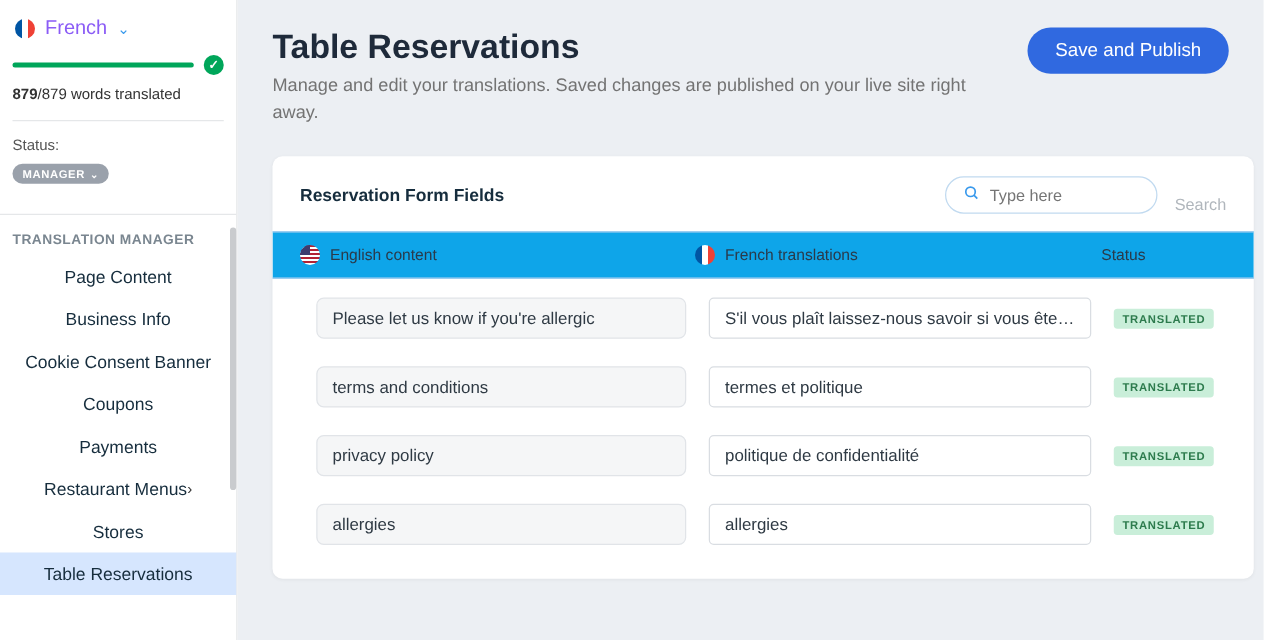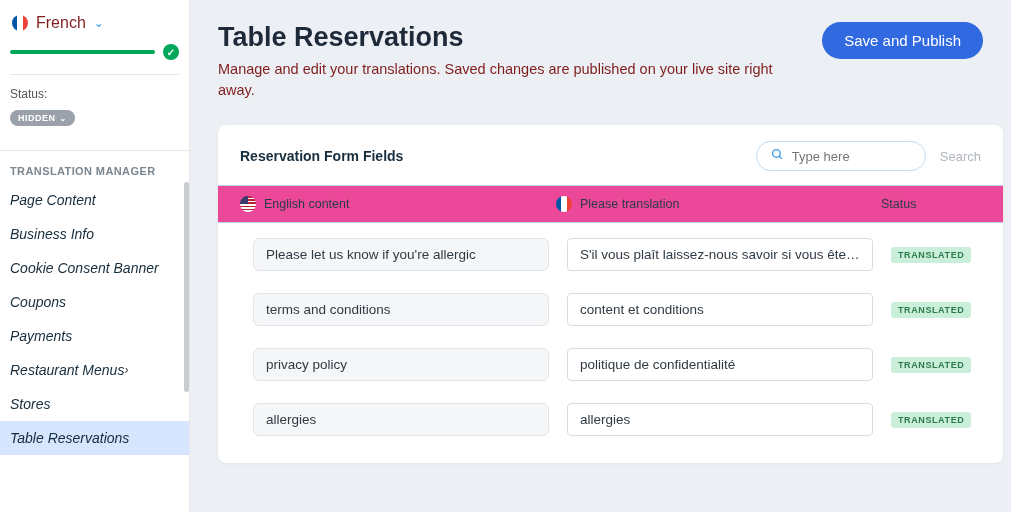--- a/index.html
+++ b/index.html
@@ -4,54 +4,54 @@
 <style>
 * { box-sizing: border-box; margin: 0; padding: 0; }
 body { font-family: -apple-system, BlinkMacSystemFont, "Segoe UI", Helvetica, Arial, sans-serif; background: #fff; color: #162d3d; width: 1011px; height: 512px; overflow: hidden; }
 .layout { display: flex; width: 100%; height: 100%; }
 .sidebar { width: 190px; background: #fff; border-right: 1px solid #e5e7e9; display: flex; flex-direction: column; position: relative; }
 .sidebar-top { padding: 10px 10px 10px 10px; }
 .lang-row { display: flex; align-items: center; gap: 8px; padding: 4px 2px 2px 2px; }
 .flag-fr { width: 16px; height: 16px; border-radius: 50%; display: inline-block; background: linear-gradient(to right, #0055a4 0 33.33%, #fff 33.33% 66.66%, #ef4135 66.66% 100%); flex-shrink: 0; }
 .flag-us { width: 16px; height: 16px; border-radius: 50%; display: inline-block; background: repeating-linear-gradient(#b22234 0 1.6px, #fff 1.6px 3.2px); position: relative; overflow: hidden; flex-shrink: 0; }
 .flag-us::before { content: ""; position: absolute; left:0; top:0; width: 8px; height: 8px; background: #3c3b6e; }
-.lang-name { color: #7f1d1d; font-size: 16px; font-weight: 500; }
+.lang-name { color: #8b5cf6; font-size: 16px; font-weight: 500; }
 .chevron { color: #3899ec; font-size: 12px; }
 .prog-row { display: flex; align-items: center; gap: 8px; margin-top: 10px; }
 .prog-bar { height: 4px; background: #00a65a; border-radius: 3px; flex: 1; }
 .check-circle { width: 16px; height: 16px; border-radius: 50%; background: #00a65a; display: inline-flex; align-items: center; justify-content: center; color: #fff; font-size: 10px; font-weight: bold; }
 .progress-text { font-size: 12px; color: #333; margin-top: 8px; }
 .progress-text b { font-weight: 600; }
 .divider { height: 1px; background: #e5e7e9; margin: 14px 0 12px; }
 .status-label { font-size: 12px; color: #555; margin-bottom: 6px; }
 .hidden-pill { display: inline-flex; align-items: center; gap: 4px; background: #9aa1ab; color: #fff; font-size: 9px; letter-spacing: 0.5px; font-weight: 600; padding: 3px 8px 3px 8px; border-radius: 9px; }
 .pill-caret { font-size: 8px; }
 .sidebar-sep { height: 1px; background: #e5e7e9; margin-top: 14px; }
 .section-title { font-size: 11px; font-weight: 600; letter-spacing: 0.4px; color: #7a8690; padding: 14px 10px 6px 10px; }
-.nav-item { font-size: 14px; color: #162d3d; padding: 9px 10px; display: flex; align-items: center; justify-content: flex-start; cursor: pointer; font-style: italic; }
+.nav-item { font-size: 14px; color: #162d3d; padding: 9px 10px; display: flex; align-items: center; justify-content: center; cursor: pointer; }
 .nav-item.active { background: #d6e6fe; }
 .nav-chevron { color: #333; font-size: 12px; }
 .sidebar::after { content: ""; position: absolute; right: 0; top: 182px; width: 5px; height: 210px; background: #c9cbce; border-radius: 3px; }
 
 .main { flex: 1; background: #eceff3; display: flex; flex-direction: column; overflow: hidden; }
 .main-header { padding: 22px 28px 10px 28px; display: flex; align-items: flex-start; justify-content: space-between; gap: 20px; }
 .page-title { font-size: 27px; font-weight: 700; color: #1e2a3a; margin-bottom: 6px; }
-.page-subtitle { font-size: 14.5px; color: #7f1d1d; max-width: 580px; line-height: 1.45; }
+.page-subtitle { font-size: 14.5px; color: #737373; max-width: 580px; line-height: 1.45; }
 .publish-btn { background: #3069e0; color: #fff; border: none; border-radius: 22px; padding: 10px 22px; font-size: 15px; font-weight: 500; cursor: pointer; white-space: nowrap; }
 
 .card { background: #fff; margin: 14px 8px 0 28px; border-radius: 8px; box-shadow: 0 1px 3px rgba(0,0,0,0.05); overflow: hidden; }
 .card-header { display: flex; align-items: center; justify-content: space-between; padding: 16px 22px 14px 22px; }
 .card-title { font-size: 14px; font-weight: 600; color: #162d3d; }
-.search-wrap { display: flex; align-items: center; gap: 14px; }
+.search-wrap { display: flex; align-items: flex-end; gap: 14px; }
 .search-box { display: flex; align-items: center; gap: 8px; border: 1px solid #c1daf0; border-radius: 18px; padding: 6px 14px; width: 170px; }
 .search-icon { color: #3899ec; font-size: 13px; }
 .search-input { border: none; outline: none; font-size: 13px; color: #556; width: 120px; background: transparent; }
 .search-link { color: #b0b6bc; font-size: 13px; cursor: pointer; }
 
-.col-headers { display: flex; align-items: center; background: #ec4899; border-top: 1px solid #b8d4f1; border-bottom: 1px solid #b8d4f1; padding: 10px 22px; font-size: 12.5px; color: #2a3a4a; }
+.col-headers { display: flex; align-items: center; background: #0ea5e9; border-top: 1px solid #b8d4f1; border-bottom: 1px solid #b8d4f1; padding: 10px 22px; font-size: 12.5px; color: #2a3a4a; }
 .col-en { width: 316px; display: flex; align-items: center; gap: 8px; }
 .col-fr { flex: 1; display: flex; align-items: center; gap: 8px; }
 .col-status { width: 100px; text-align: left; }
 
 .group-header { font-size: 12.5px; color: #6b7680; padding: 10px 22px; background: #fafbfc; }
 .rows { padding: 4px 22px 16px 22px; }
 .row { display: flex; align-items: center; gap: 18px; padding: 11px 0; margin-left: 13px; }
 .cell-en { width: 296px; background: #f5f6f7; border: 1px solid #e1e4e8; border-radius: 6px; padding: 8px 12px; font-size: 13.5px; color: #2f3a44; overflow: hidden; white-space: nowrap; text-overflow: ellipsis; }
 .cell-fr { flex: 1; background: #fff; border: 1px solid #d9dde2; border-radius: 4px; padding: 8px 12px; font-size: 13.5px; color: #2f3a44; overflow: hidden; white-space: nowrap; text-overflow: ellipsis; }
 .cell-status { width: 90px; display: flex; justify-content: flex-start; }
@@ -65,24 +65,25 @@
     <div class="sidebar-top">
       <div class="lang-row">
         <span class="flag-fr"></span>
         <span class="lang-name">French</span>
         <span class="chevron">⌄</span>
       </div>
       <div class="prog-row">
         <div class="prog-bar"></div>
         <span class="check-circle">✓</span>
       </div>
+      <div class="progress-text"><b>879</b><span>/879 words translated</span></div>
       <div class="divider"></div>
       <div class="status-label">Status:</div>
       <div class="hidden-pill">
-        <span>HIDDEN</span>
+        <span>MANAGER</span>
         <span class="pill-caret">⌄</span>
       </div>
     </div>
     <div class="sidebar-sep"></div>
     <div class="section-title">TRANSLATION MANAGER</div>
     <nav id="nav">
         <div class="nav-item">
           <span>Page Content</span>
         </div>
         <div class="nav-item">
@@ -136,37 +137,37 @@
         </div>
       </div>
 
       <div class="col-headers">
         <div class="col-en">
           <span class="flag-us"></span>
           <span>English content</span>
         </div>
         <div class="col-fr">
           <span class="flag-fr"></span>
-          <span>Please translation</span>
+          <span>French translations</span>
         </div>
         <div class="col-status">Status</div>
       </div>
 
 
       <div class="rows" id="rows">
           <div class="row">
             <div class="cell-en">Please let us know if you're allergic</div>
             <div class="cell-fr">S'il vous plaît laissez-nous savoir si vous ête…</div>
             <div class="cell-status">
               <span class="badge-translated">TRANSLATED</span>
             </div>
           </div>
           <div class="row">
             <div class="cell-en">terms and conditions</div>
-            <div class="cell-fr">content et conditions</div>
+            <div class="cell-fr">termes et politique</div>
             <div class="cell-status">
               <span class="badge-translated">TRANSLATED</span>
             </div>
           </div>
           <div class="row">
             <div class="cell-en">privacy policy</div>
             <div class="cell-fr">politique de confidentialité</div>
             <div class="cell-status">
               <span class="badge-translated">TRANSLATED</span>
             </div>

